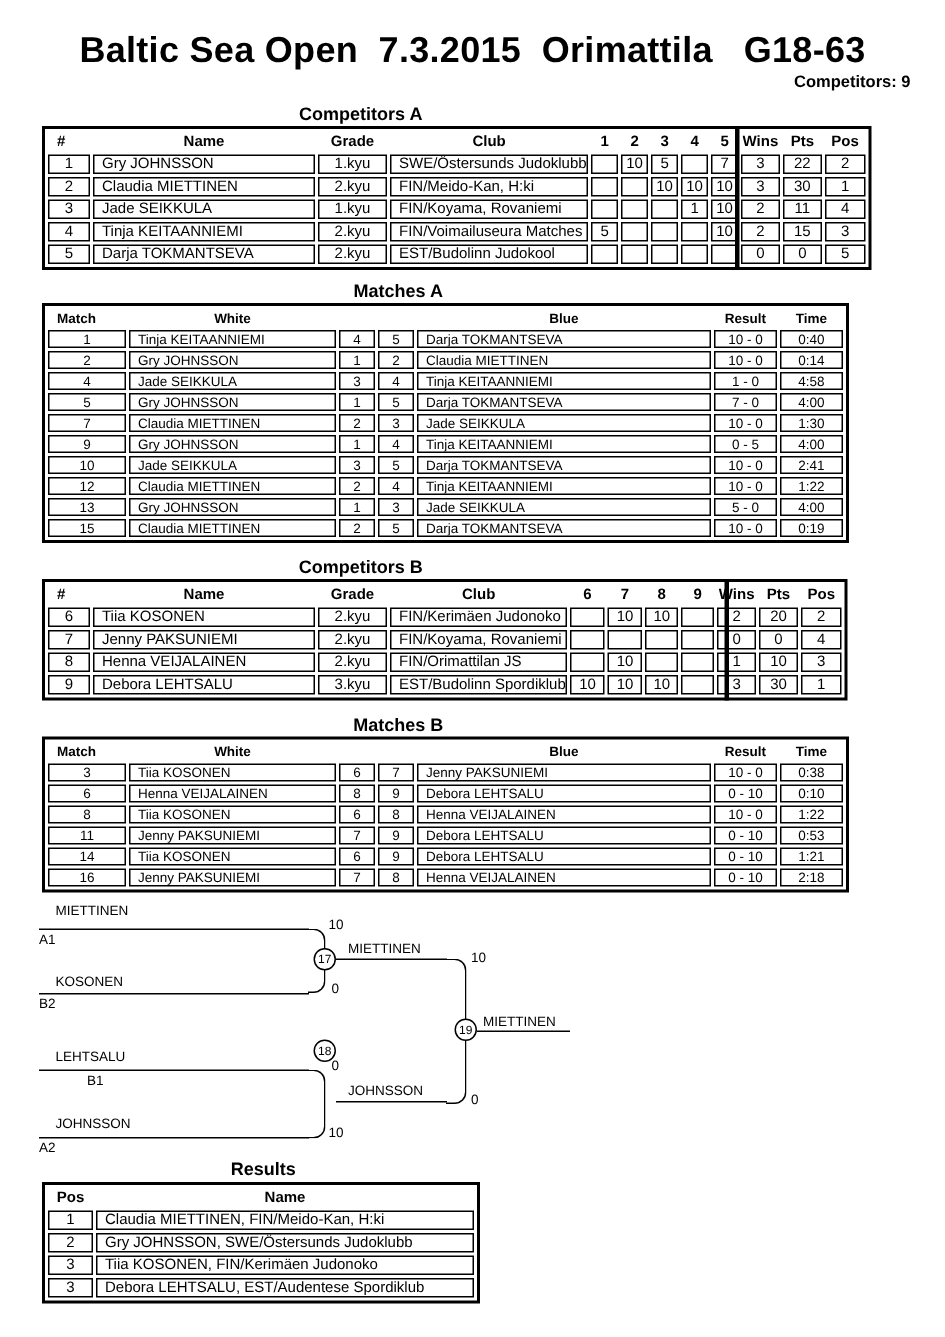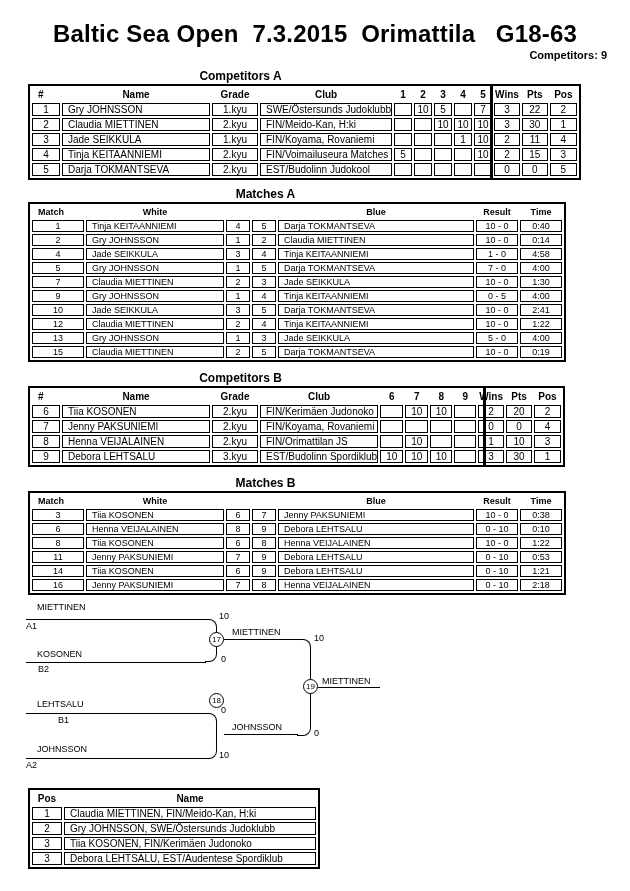--- a/index.html
+++ b/index.html
@@ -395,21 +395,21 @@
 
   <div>
 
     <div class="bk-label" style="left:37px; top:602px;">MIETTINEN</div>
     <div class="bk-line" style="left:26px; top:619px; width:180px;"></div>
     <div class="bk-label" style="left:26px; top:621px;">A1</div>
     <div class="bk-label" style="left:219px; top:611px;">10</div>
 
     <div class="bk-label" style="left:37px; top:649px;">KOSONEN</div>
     <div class="bk-line" style="left:26px; top:662px; width:180px;"></div>
-    <div class="bk-label" style="left:38px; top:664px;">B2</div>
+    <div class="bk-label" style="left:26px; top:664px;">B2</div>
     <div class="bk-label" style="left:221px; top:654px;">0</div>
 
     <div class="bk-conn" style="left:205px; top:619px; width:12px; height:43px;"></div>
     <div class="bk-circle" style="left:209px; top:632px;">17</div>
 
     <div class="bk-label" style="left:232px; top:627px;">MIETTINEN</div>
     <div class="bk-line" style="left:224px; top:639px; width:74px;"></div>
     <div class="bk-label" style="left:314px; top:633px;">10</div>
 
     <div class="bk-conn" style="left:297px; top:639px; width:14px; height:97px;"></div>
@@ -428,20 +428,21 @@
     <div class="bk-label" style="left:26px; top:760px;">A2</div>
     <div class="bk-label" style="left:219px; top:750px;">10</div>
 
     <div class="bk-conn" style="left:205px; top:713px; width:12px; height:46px;"></div>
     <div class="bk-circle" style="left:209px; top:693px;">18</div>
 
     <div class="bk-label" style="left:232px; top:722px;">JOHNSSON</div>
     <div class="bk-line" style="left:224px; top:734px; width:74px;"></div>
   </div>
 
+  <div class="sec-heading" style="top:772px; left:28px; width:295px;">Results</div>
   <table class="tbl res" style="top:788px; left:28px;">
       <thead>
         <tr>
           <th style="width: 30px;">Pos</th>
           <th style="width: 252px;">Name</th>
         </tr>
       </thead>
       <tbody>
         <tr>
           <td>1</td>

